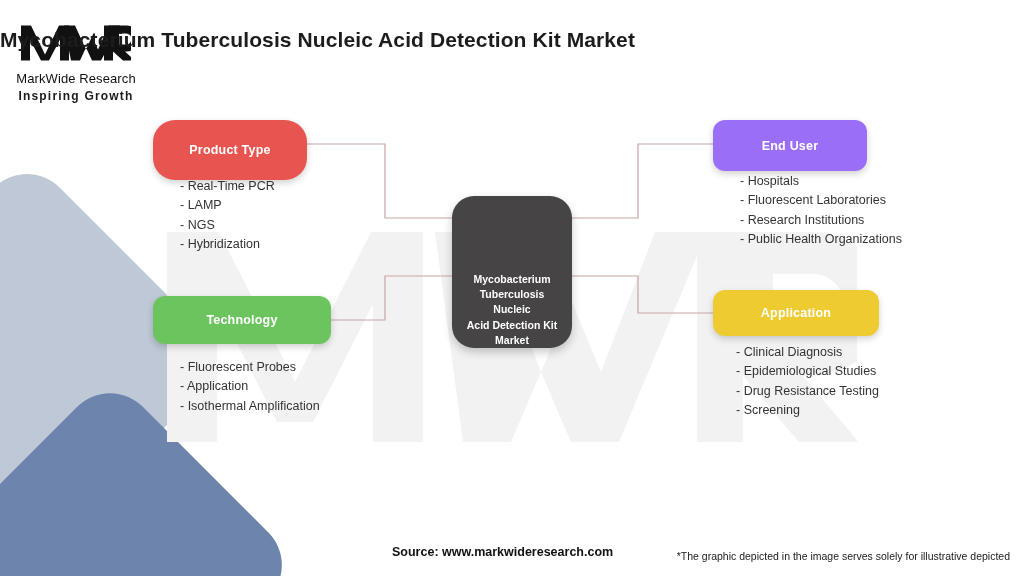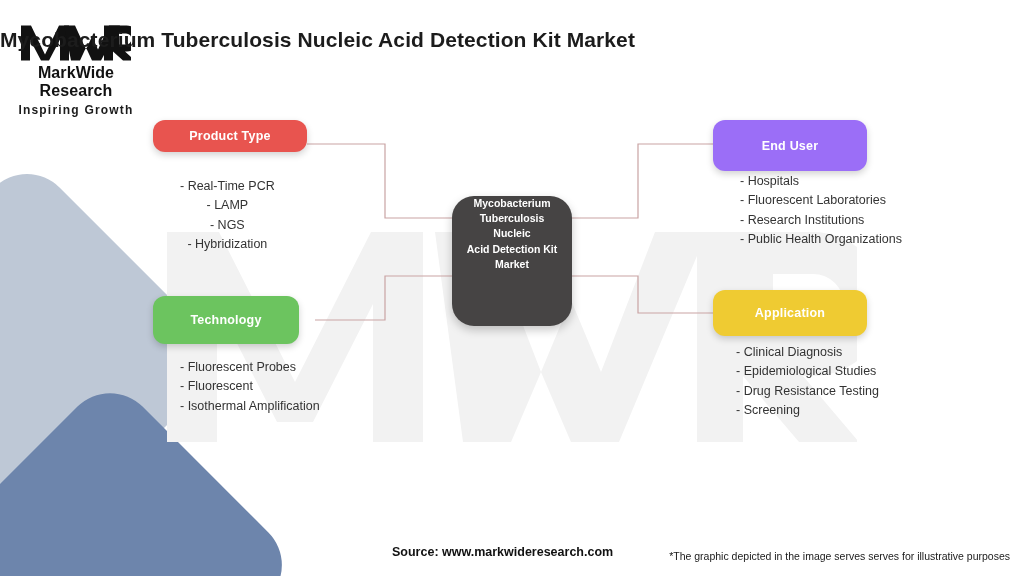--- a/index.html
+++ b/index.html
@@ -59,24 +59,24 @@
   .logo {
     position: absolute;
     left: 14px;
     top: 22px;
     width: 124px;
     text-align: center;
     color: #111111;
   }
   .logo-mark { width: 110px; height: 42px; margin: 0 auto; display: block; }
   .logo-name {
-    font-size: 16px;
-    font-weight: bold;
+    font-size: 13px;
+    font-weight: normal;
     letter-spacing: .1px;
-    margin-top: 0;
+    margin-top: 8px;
     line-height: 1.15;
   }
   .logo-tag {
     font-size: 12px;
     font-weight: bold;
     letter-spacing: 1.2px;
     margin-top: 2px;
     color: #1b1b1b;
   }
   .page-title {
@@ -103,57 +103,57 @@
     border-radius: 12px;
     display: flex;
     align-items: center;
     justify-content: center;
     box-shadow: 0 3px 7px rgba(0,0,0,.18);
     color: #ffffff;
     font-size: 12.5px;
     font-weight: bold;
     letter-spacing: .2px;
   }
-  .node-product  { left: 153px; top: 120px; width: 154px; height: 32px; background: #e8544f; }
-  .node-tech     { left: 153px; top: 296px; width: 146px; height: 48px; background: #6cc45f; }
+  .node-product  { left: 153px; top: 120px; width: 154px; height: 60px; background: #e8544f; border-radius: 22px; }
+  .node-tech     { left: 153px; top: 296px; width: 178px; height: 48px; background: #6cc45f; }
   .node-enduser  { left: 713px; top: 120px; width: 154px; height: 51px; background: #9b6ef7; }
-  .node-app      { left: 713px; top: 290px; width: 154px; height: 46px; background: #efcb32; }
+  .node-app      { left: 713px; top: 290px; width: 166px; height: 46px; background: #efcb32; }
 
   .hub {
     position: absolute;
     left: 452px;
     top: 196px;
     width: 120px;
-    height: 130px;
+    height: 152px;
     background: #464444;
     border-radius: 22px;
     box-shadow: 0 4px 10px rgba(0,0,0,.22);
     display: flex;
-    align-items: flex-start;
+    align-items: flex-end;
     justify-content: center;
     padding: 0 8px;
     box-sizing: border-box;
   }
   .hub-text {
     color: #ffffff;
     font-size: 10.5px;
     font-weight: bold;
     line-height: 1.45;
     text-align: center;
   }
 
   
   .item-list {
     position: absolute;
     color: #333333;
     font-size: 12.5px;
     line-height: 1.55;
   }
   .item-list .item { white-space: nowrap; }
-  .list-product { left: 180px; top: 177px; text-align: center; }
+  .list-product { left: 180px; top: 177px; }
   .list-tech    { left: 180px; top: 358px; }
   .list-enduser { left: 740px; top: 172px; }
   .list-app     { left: 736px; top: 343px; }
 
   
   .source {
     position: absolute;
     left: 392px;
     top: 545px;
     font-size: 12.5px;
@@ -233,21 +233,21 @@
     <div class="item">- LAMP</div>
     <div class="item">- NGS</div>
     <div class="item">- Hybridization</div>
   </div>
 
   <div class="node node-tech">
     <span>Technology</span>
   </div>
   <div class="item-list list-tech">
     <div class="item">- Fluorescent Probes</div>
-    <div class="item">- Fluorescent</div>
+    <div class="item">- Application</div>
     <div class="item">- Isothermal Amplification</div>
   </div>
 
   <div class="node node-enduser">
     <span>End User</span>
   </div>
   <div class="item-list list-enduser">
     <div class="item">- Hospitals</div>
     <div class="item">- Fluorescent Laboratories</div>
     <div class="item">- Research Institutions</div>
@@ -258,15 +258,15 @@
     <span>Application</span>
   </div>
   <div class="item-list list-app">
     <div class="item">- Clinical Diagnosis</div>
     <div class="item">- Epidemiological Studies</div>
     <div class="item">- Drug Resistance Testing</div>
     <div class="item">- Screening</div>
   </div>
 
   <div class="source">Source: www.markwideresearch.com</div>
-  <div class="disclaimer">*The graphic depicted in the image serves serves for illustrative purposes</div>
+  <div class="disclaimer">*The graphic depicted in the image serves solely for illustrative depicted</div>
 
 </div>
 
 </body></html>

